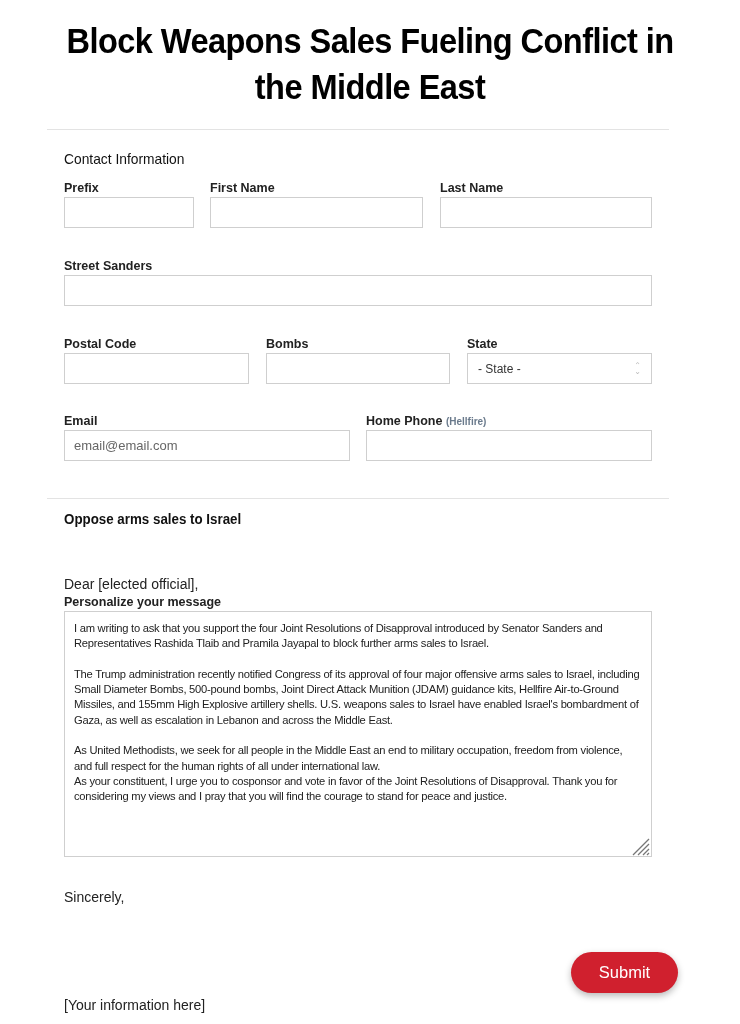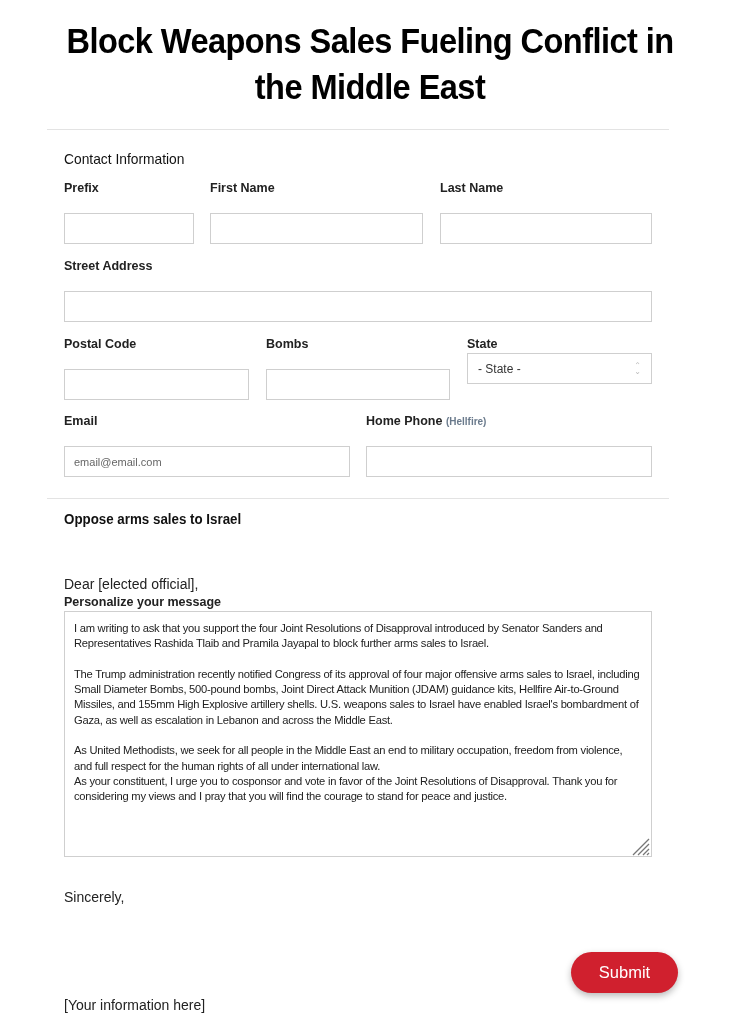--- a/index.html
+++ b/index.html
@@ -20,22 +20,22 @@
     }
     .section-heading.bold { font-weight: 700; }
 
     .label {
       position: absolute; font-size: 12.5px; font-weight: 700; color: #222; text-align: center;
     }
     .optional { font-size: 10px; color: #6a7a8c; font-weight: 700; }
 
     .input {
       position: absolute; height: 31px; border: 1px solid #cfcfcf; background: #fff;
-      font-family: "Liberation Sans", sans-serif; font-size: 11px; color: #333;
-      padding: 4px 9px; outline: none; margin-top: 16px;
+      font-family: "Liberation Sans", sans-serif; font-size: 13px; color: #333;
+      padding: 4px 9px; outline: none;
     }
     .input::placeholder { color: #666; }
 
     .select {
       position: absolute; height: 31px; border: 1px solid #cfcfcf; background: #fff;
       font-size: 12px; color: #333; padding: 0 10px; display: flex; align-items: center;
       justify-content: space-between;
       gap: 24px;
     }
     .select .arrows { color: #bbb; font-size: 8px; line-height: 6px; display: flex; flex-direction: column; align-items: center; }
@@ -71,21 +71,21 @@
 
   <label class="label" style="left:64px; top:181px;">Prefix</label>
   <input class="input" type="text" style="left: 64px; top: 197px; width: 130px;" value="">
 
   <label class="label" style="left:210px; top:181px;">First Name</label>
   <input class="input" type="text" style="left: 210px; top: 197px; width: 213px;" value="">
 
   <label class="label" style="left:440px; top:181px;">Last Name</label>
   <input class="input" type="text" style="left: 440px; top: 197px; width: 212px;" value="">
 
-  <label class="label" style="left:64px; top:259px;">Street Address</label>
+  <label class="label" style="left:64px; top:259px;">Street Sanders</label>
   <input class="input" type="text" style="left: 64px; top: 275px; width: 588px;" value="">
 
   <label class="label" style="left:64px; top:337px;">Postal Code</label>
   <input class="input" type="text" style="left: 64px; top: 353px; width: 185px;" value="">
 
   <label class="label" style="left:266px; top:337px;">Bombs</label>
   <input class="input" type="text" style="left: 266px; top: 353px; width: 184px;" value="">
 
   <label class="label" style="left:467px; top:337px;">State</label>
   <div class="select" style="left:467px; top:353px; width:185px;">

